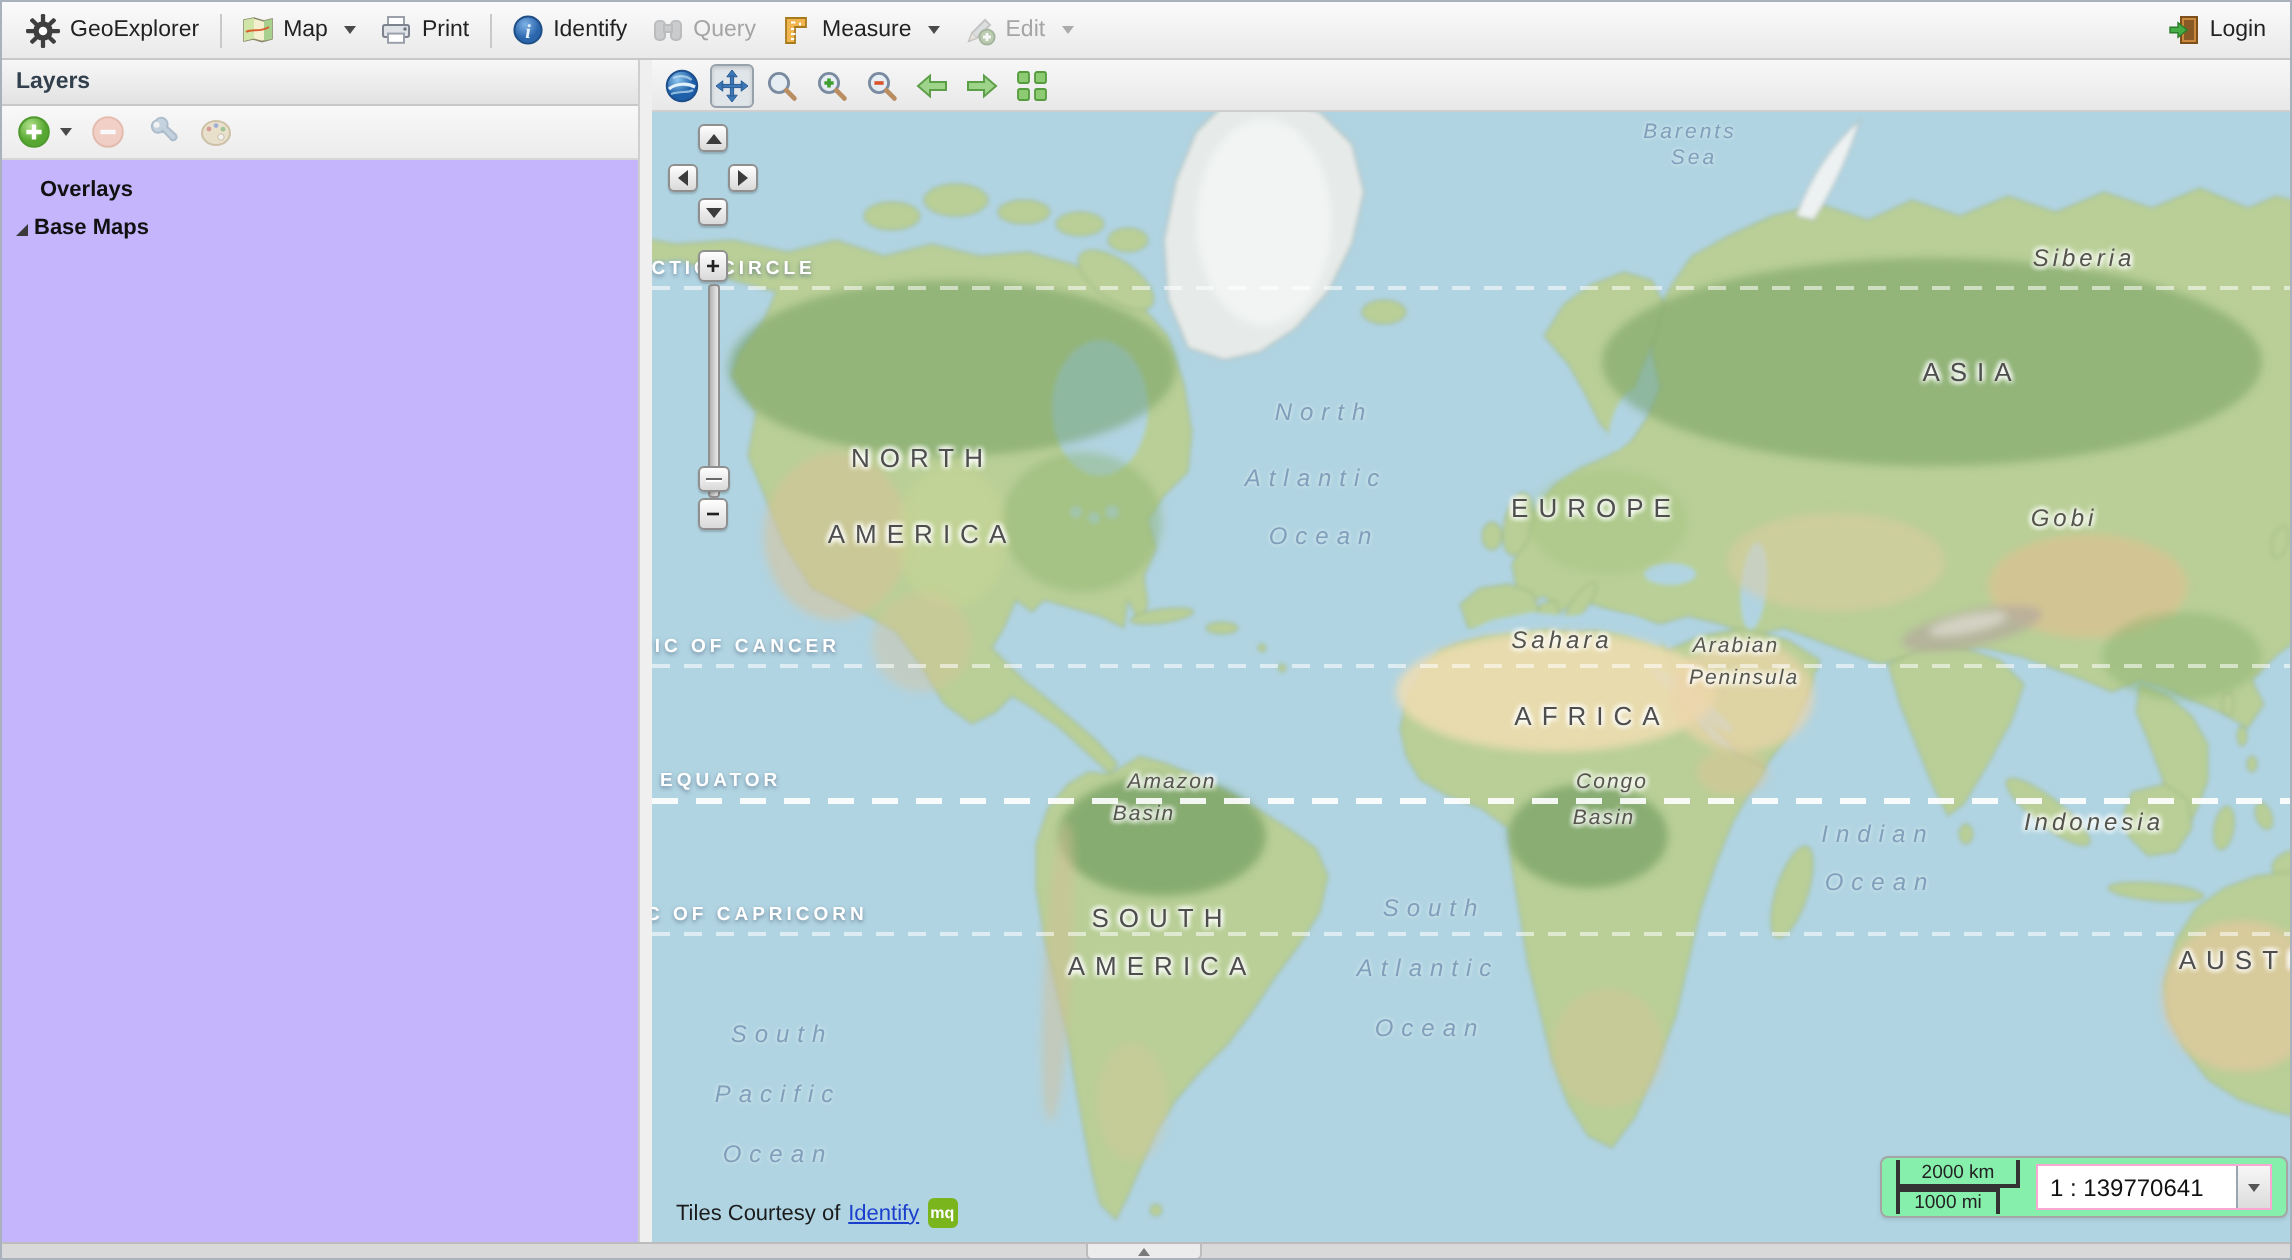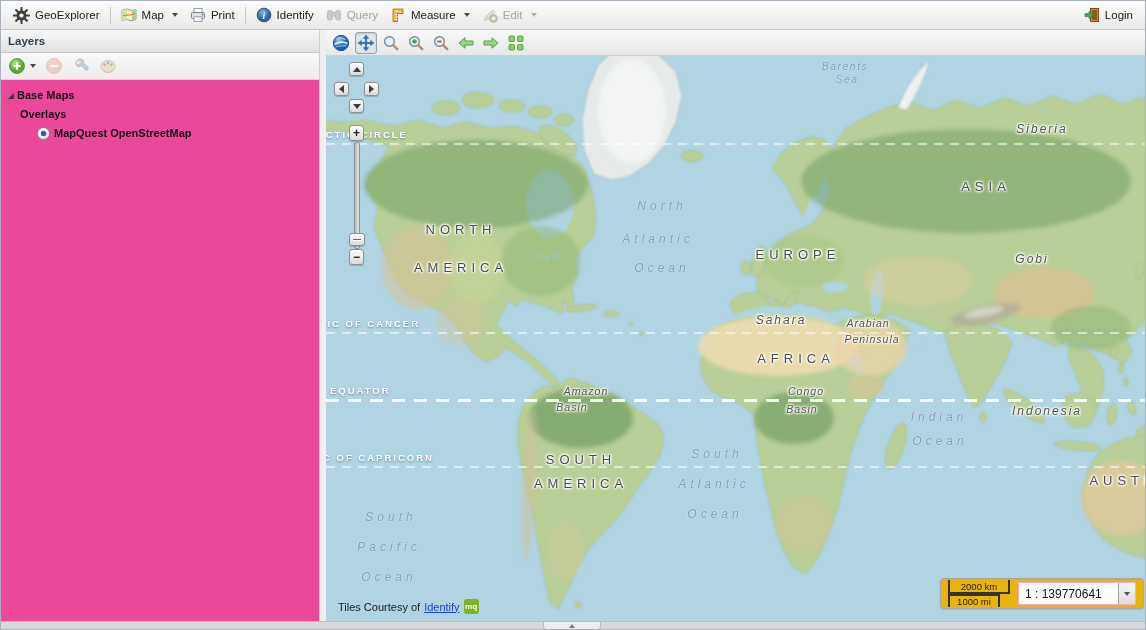--- a/index.html
+++ b/index.html
@@ -15,21 +15,21 @@
   .tb-item .lbl-txt { line-height:24px; }
   .tb-item.disabled { color:#a5a5a5; }
   .tb-item.disabled svg { opacity:.55; filter:grayscale(60%); }
   .tb-sep { width:1px; height:17px; background:#c9c9c9; margin:0 4px; }
   .tb-spring { flex:1; }
   .caret { width:0; height:0; border-left:3.5px solid transparent; border-right:3.5px solid transparent;
     border-top:4px solid #4a4a4a; margin-left:3px; }
   .disabled .caret { border-top-color:#ababab; }
 
   
-  #leftpanel { position:absolute; left:0; top:29px; width:319px; height:591px; background:#ec4899;
+  #leftpanel { position:absolute; left:0; top:29px; width:319px; height:591px; background:#c4b5fd;
     border-right:1px solid #cfcfcf; }
   .panel-header { height:23px; background:linear-gradient(#f7f7f7,#e2e2e2); border-bottom:1px solid #c8c8c8;
     font-size:11.5px; font-weight:bold; color:#32404e; padding:5px 0 0 7px; }
   .panel-toolbar { height:27px; background:linear-gradient(#f8f8f8,#ececec); border-bottom:1px solid #d6d6d6;
     display:flex; align-items:center; padding:0 5px; gap:5px; }
   .pt-btn { display:inline-flex; align-items:center; height:22px; padding:0 2px; }
   .pt-btn.disabled svg { opacity:.55; }
   .tree { padding-top:6px; font-size:11px; font-weight:bold; color:#111; }
   .tree-row { height:19px; display:flex; align-items:center; }
   .tree-row .tlabel { line-height:19px; }
@@ -91,21 +91,21 @@
   #zhandle::after { content:""; width:8px; border-top:1px solid #6a6a6a; border-bottom:1px solid #fff; }
 
   
   #attribution { position:absolute; left:12px; top:543px; font-size:11px; color:#1a1a1a;
     display:flex; align-items:center; gap:4px; }
   #attribution a { color:#1a3fcd; text-decoration:underline; cursor:pointer; }
   #mq-logo { width:15px; height:15px; background:#7ab51d; border-radius:3px; color:#fff;
     font-size:8px; font-weight:bold; display:inline-flex; align-items:center; justify-content:center; }
 
   
-  #scalepanel { position:absolute; left:614px; top:522px; width:204px; height:31px; background:#eab308;
+  #scalepanel { position:absolute; left:614px; top:522px; width:204px; height:31px; background:#86efac;
     border:1px solid #a5a5a5; border-radius:4px; display:flex; align-items:center; padding:0 7px; gap:8px;
     box-shadow:0 1px 2px rgba(0,0,0,.1); }
   .sb { font-size:9.5px; color:#222; }
   .sb-km { width:62px; height:14px; border-left:2px solid #333; border-right:2px solid #333;
     border-bottom:2px solid #333; text-align:center; line-height:13px; }
   .sb-mi { width:52px; height:13px; border-left:2px solid #333; border-right:2px solid #333;
     border-top:2px solid #333; text-align:center; line-height:11px; }
   #scalecombo { display:flex; align-items:center; height:23px; border:1px solid #f9a8d4; background:#fff;
     width:119px; }
   #scalecombo .val { flex:1; font-size:12px; padding-left:6px; color:#111; }
@@ -257,38 +257,32 @@
           <ellipse cx="9" cy="9.5" rx="7" ry="6" fill="#e3d3ae" stroke="#b09a6a"></ellipse>
           <circle cx="5.5" cy="7.5" r="1.2" fill="#c05a4f"></circle>
           <circle cx="9" cy="5.8" r="1.2" fill="#5a78c0"></circle>
           <circle cx="12.5" cy="7.6" r="1.2" fill="#5ca04f"></circle>
           <circle cx="11.5" cy="11.5" r="1.6" fill="#f4f4f4" stroke="#b09a6a" stroke-width=".5"></circle>
         </svg>
       </span>
     </div>
 
     <div class="tree">
+      <div class="tree-row indent-0">
+        <span class="tlabel">Overlays</span>
+      </div>
       <div class="tree-row">
         <span class="exp-cell">
           <svg width="8" height="8" viewBox="0 0 8 8">
               <polygon points="7,1 7,7 1,7" fill="#3a3a3a"></polygon>
             </svg>
         </span>
         <span class="tlabel">Base Maps</span>
       </div>
-      <div class="tree-row indent-0">
-        <span class="tlabel">Overlays</span>
-      </div>
       <div id="basemap-options">
-          <div class="tree-row">
-            <span class="radio-cell">
-              <span class="radio on"></span>
-              <span class="tlabel">MapQuest OpenStreetMap</span>
-            </span>
-          </div>
         </div>
     </div>
   </div>
 
   <div id="splitter"></div>
 
   <div id="mapregion">
 
     <div id="maptoolbar">
       <span class="mt-btn">

